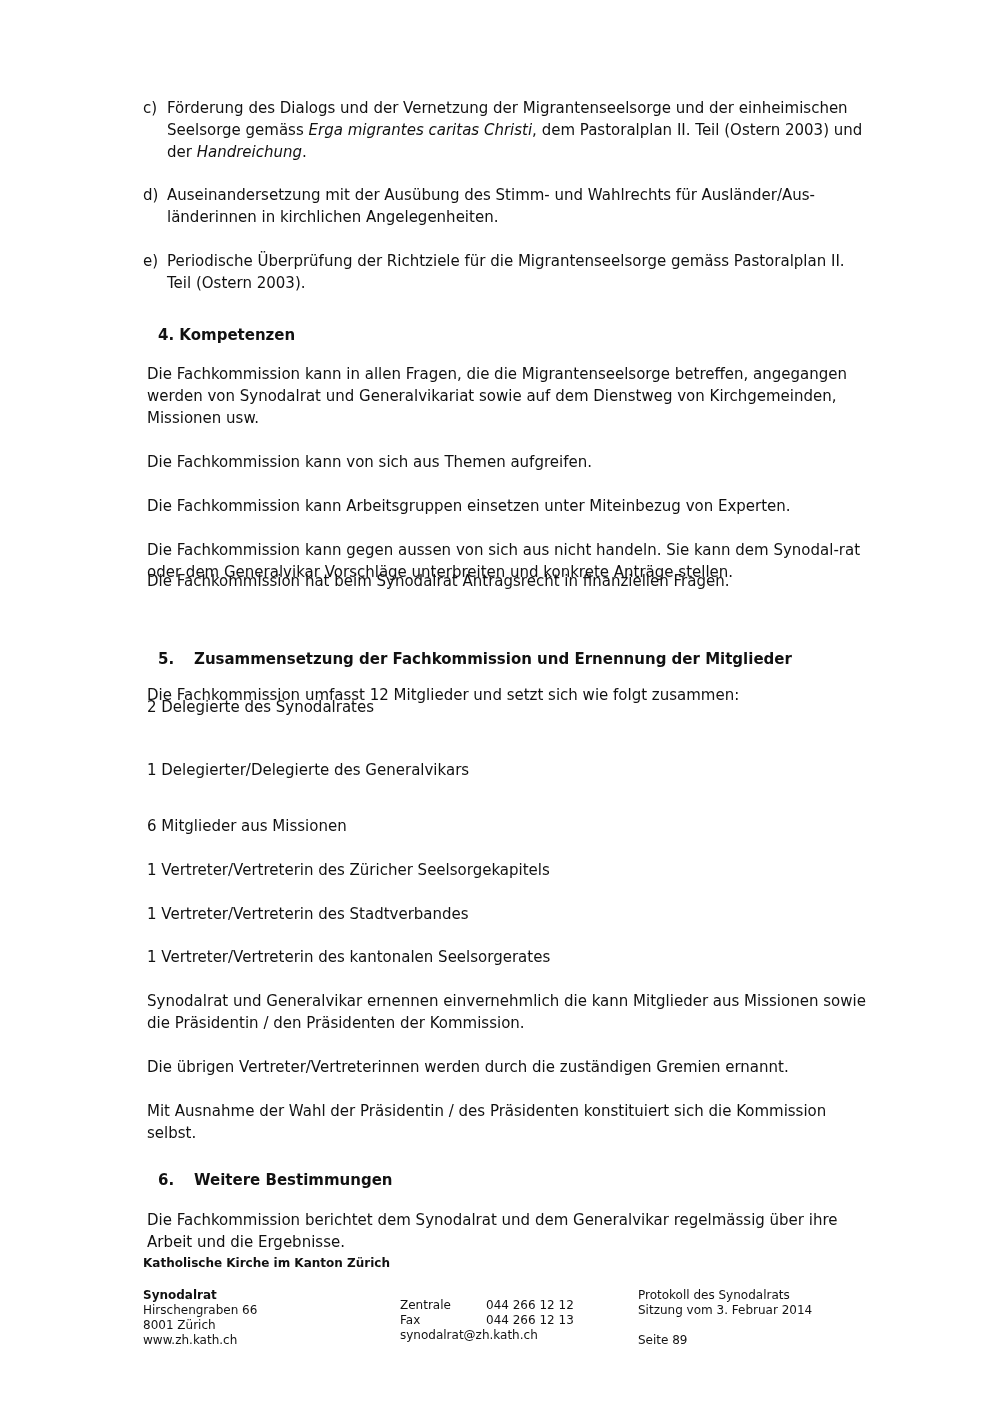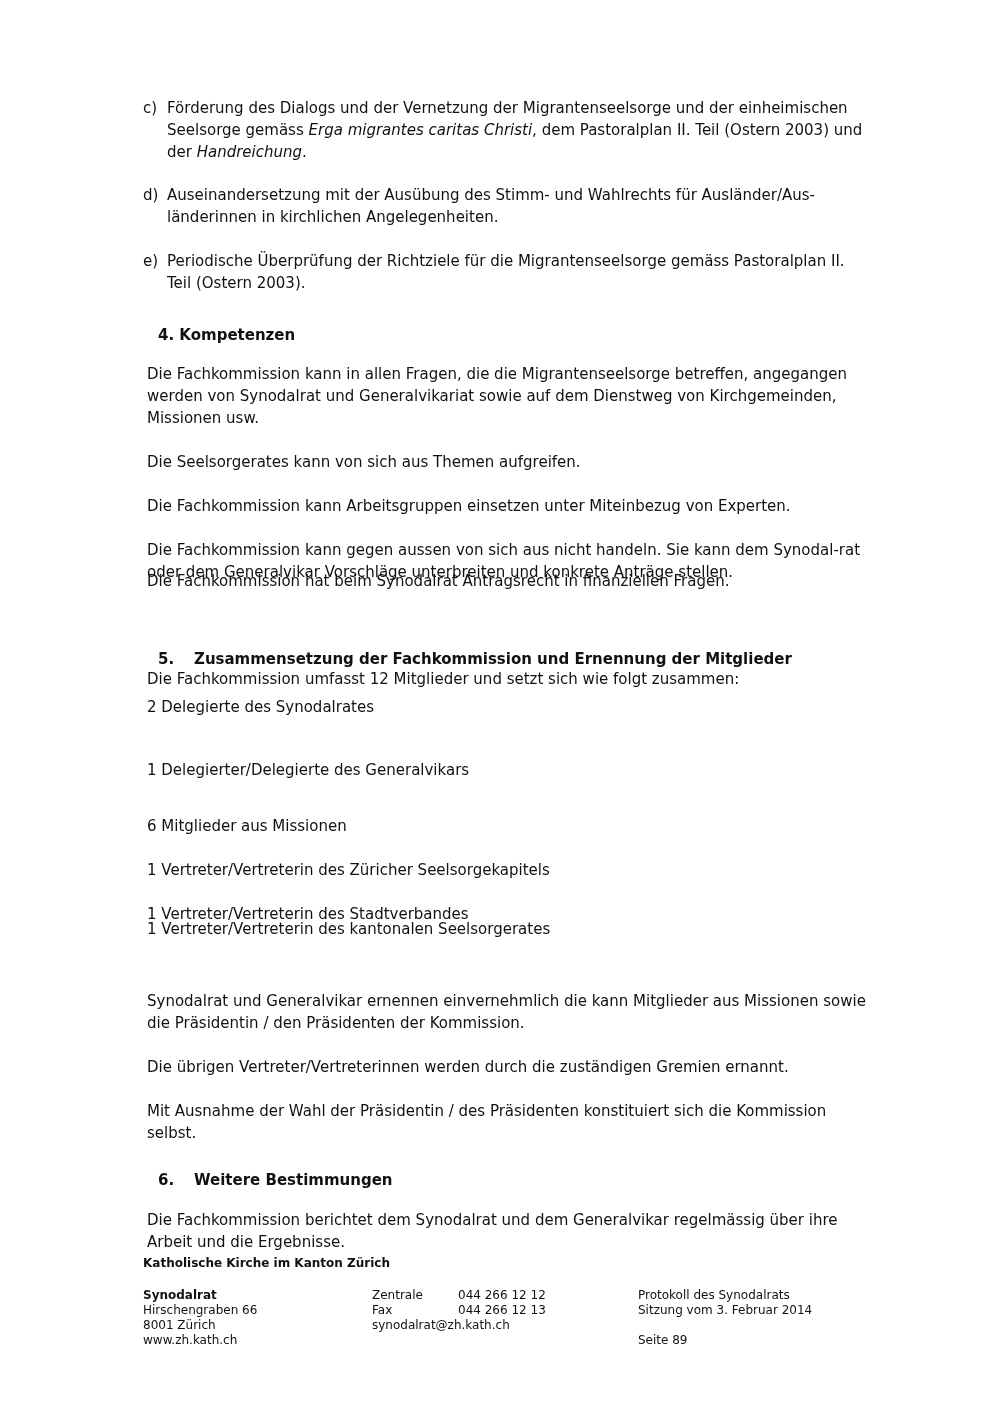--- a/index.html
+++ b/index.html
@@ -12,21 +12,21 @@
   .li .txt { display: block; margin-left: 24px; }
   .h { position: absolute; left: 7px; font-size: 15px; line-height: 22px; font-weight: bold; margin: 8px; }
   .h .num { display: inline-block; width: 36px; }
   em { font-style: italic; }
   .footer { position: absolute; left: 143px; top: 1256px; width: 720px; font-size: 12px; line-height: 15px; color: #111; }
   .footer .org { font-weight: bold; position: absolute; left: 0; top: 0; white-space: nowrap; }
   .fcol { position: absolute; top: 32px; }
   .fcol div { white-space: nowrap; }
   .b { font-weight: bold; }
   .c1 { left: 0; }
-  .c2 { left: 229px; }
+  .c2 { left: 257px; margin-top: 10px; }
   .c2 .lbl { display: inline-block; width: 86px; }
   .c3 { left: 495px; }
 </style>
 </head>
 <body>
 
 <div class="page">
 
   <div class="li" style="top:97px">
     <span class="mark">c)</span>
@@ -39,34 +39,34 @@
   </div>
 
   <div class="li" style="top:250px">
     <span class="mark">e)</span>
     <span class="txt">Periodische Überprüfung der Richtziele für die Migrantenseelsorge gemäss Pastoralplan II. Teil (Ostern 2003).</span>
   </div>
 
   <h2 class="h" style="top:316px">4. Kompetenzen</h2>
 
   <p class="p" style="top:359px">Die Fachkommission kann in allen Fragen, die die Migrantenseelsorge betreffen, angegangen werden von Synodalrat und Generalvikariat sowie auf dem Dienstweg von Kirchgemeinden, Missionen usw.</p>
-  <p class="p" style="top:447px">Die Seelsorgerates kann von sich aus Themen aufgreifen.</p>
+  <p class="p" style="top:447px">Die Fachkommission kann von sich aus Themen aufgreifen.</p>
   <p class="p" style="top:491px">Die Fachkommission kann Arbeitsgruppen einsetzen unter Miteinbezug von Experten.</p>
   <p class="p" style="top:535px">Die Fachkommission kann gegen aussen von sich aus nicht handeln. Sie kann dem Synodal-rat oder dem Generalvikar Vorschläge unterbreiten und konkrete Anträge stellen.</p>
   <p class="p" style="top:566px">Die Fachkommission hat beim Synodalrat Antragsrecht in finanziellen Fragen.</p>
 
   <h2 class="h" style="top:640px"><span class="num">5.</span><span>Zusammensetzung der Fachkommission und Ernennung der Mitglieder</span></h2>
 
-  <p class="p" style="top:664px">Die Fachkommission umfasst 12 Mitglieder und setzt sich wie folgt zusammen:</p>
+  <p class="p" style="top:680px">Die Fachkommission umfasst 12 Mitglieder und setzt sich wie folgt zusammen:</p>
   <p class="p" style="top:692px">2 Delegierte des Synodalrates</p>
   <p class="p" style="top:755px">1 Delegierter/Delegierte des Generalvikars</p>
   <p class="p" style="top:811px">6 Mitglieder aus Missionen</p>
   <p class="p" style="top:855px">1 Vertreter/Vertreterin des Züricher Seelsorgekapitels</p>
   <p class="p" style="top:899px">1 Vertreter/Vertreterin des Stadtverbandes</p>
-  <p class="p" style="top:914px">1 Vertreter/Vertreterin des kantonalen Seelsorgerates</p>
+  <p class="p" style="top:942px">1 Vertreter/Vertreterin des kantonalen Seelsorgerates</p>
   <p class="p" style="top:986px">Synodalrat und Generalvikar ernennen einvernehmlich die kann Mitglieder aus Missionen sowie die Präsidentin / den Präsidenten der Kommission.</p>
   <p class="p" style="top:1052px">Die übrigen Vertreter/Vertreterinnen werden durch die zuständigen Gremien ernannt.</p>
   <p class="p" style="top:1096px">Mit Ausnahme der Wahl der Präsidentin / des Präsidenten konstituiert sich die Kommission selbst.</p>
 
   <h2 class="h" style="top:1161px"><span class="num">6.</span><span>Weitere Bestimmungen</span></h2>
 
   <p class="p" style="top:1205px">Die Fachkommission berichtet dem Synodalrat und dem Generalvikar regelmässig über ihre Arbeit und die Ergebnisse.</p>
 </div>
 
 <div class="footer">

